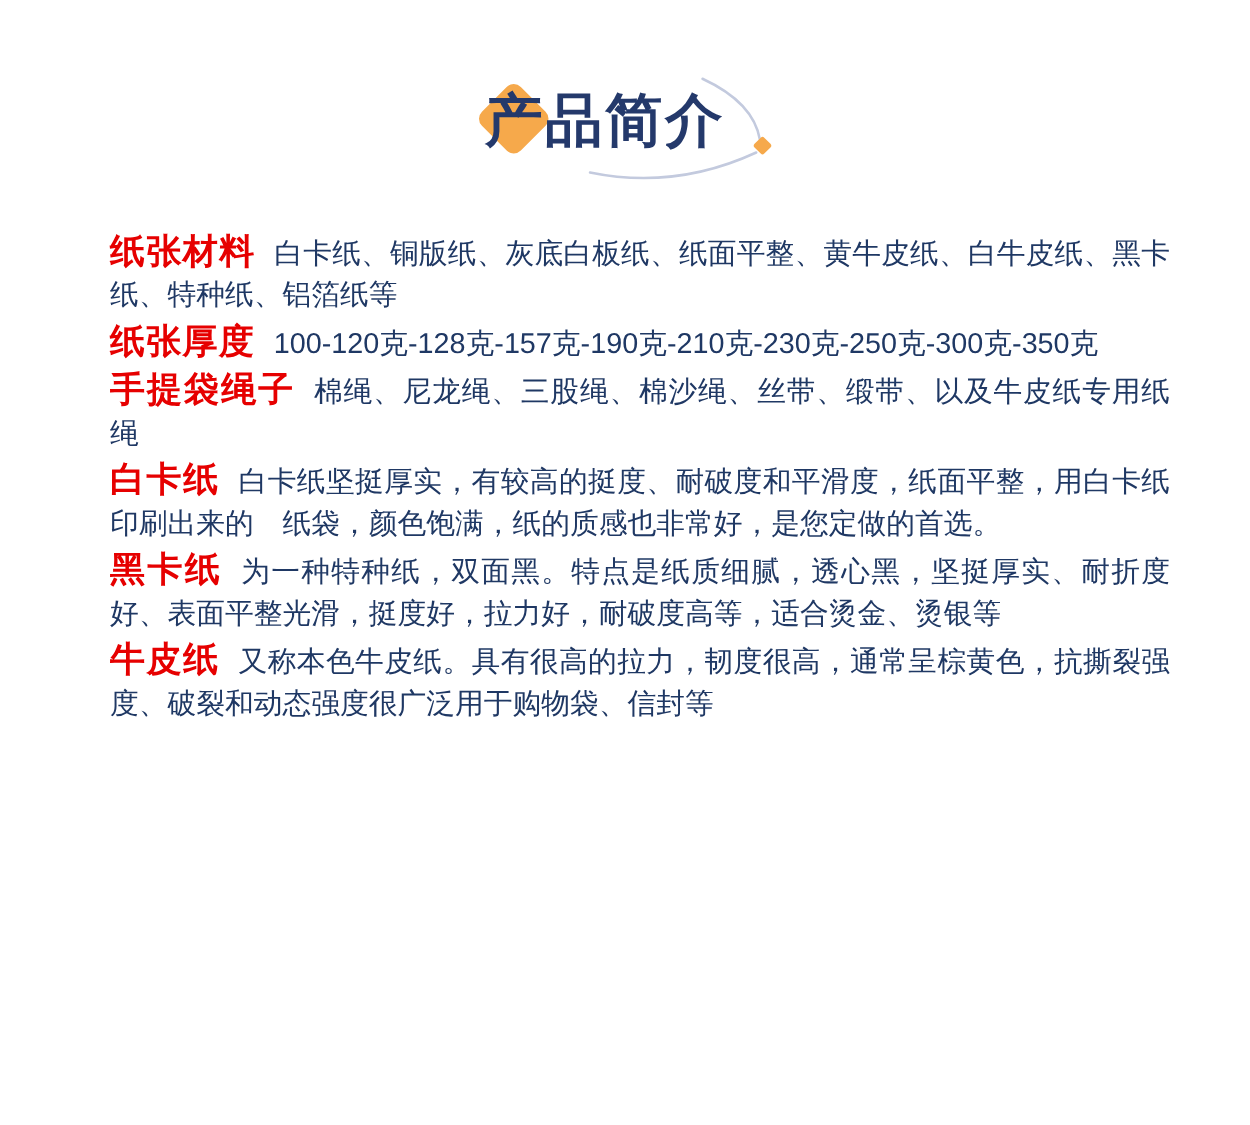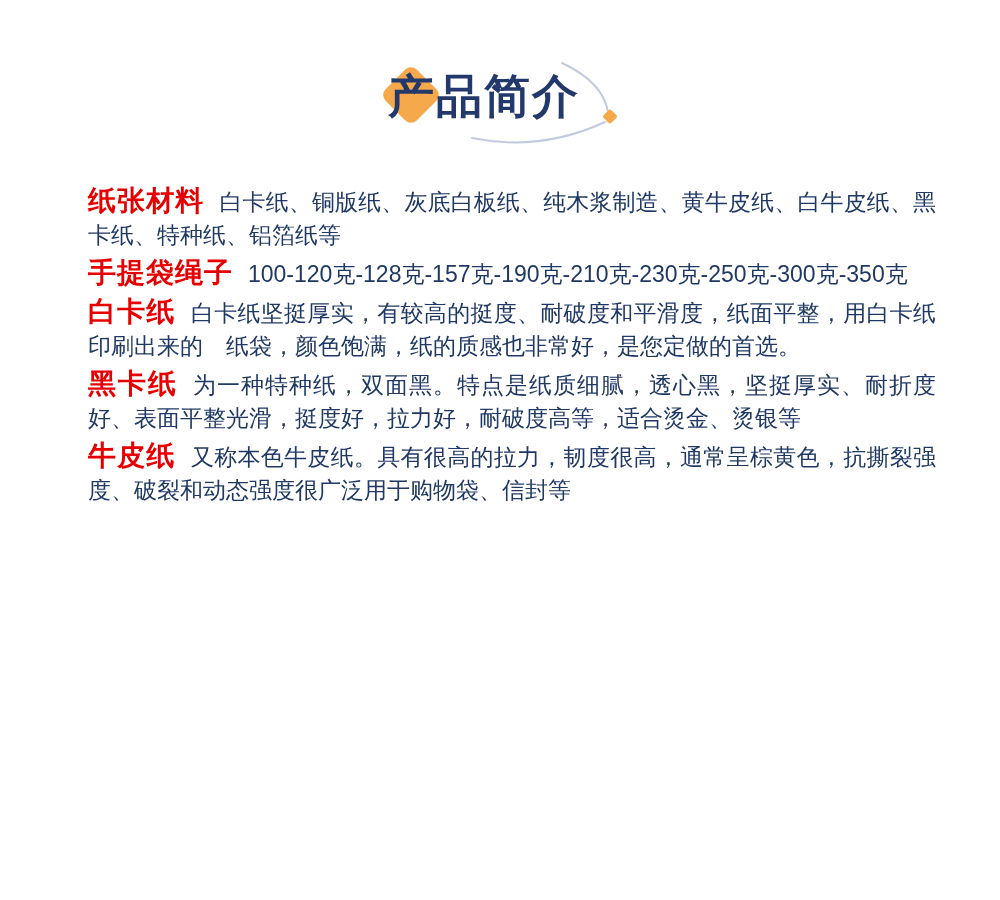--- a/index.html
+++ b/index.html
@@ -83,20 +83,21 @@
     <svg class="swoosh" width="180" height="105" viewBox="0 0 180 105">
       <path d="M 107 13 Q 148 32 153 62" fill="none" stroke="#c3cade" stroke-width="2" stroke-linecap="round"></path>
       <path d="M 150 72 Q 85 102 17 88" fill="none" stroke="#c3cade" stroke-width="2" stroke-linecap="round"></path>
       <rect x="149.5" y="61" width="11" height="11" rx="2" transform="rotate(45 155 66.5)" fill="#f6a94b"></rect>
     </svg>
     <div class="big-diamond"></div>
     <div class="title-text">产品简介</div>
   </div>
 
   <div class="content">
-    <p class="section"><span class="label">纸张材料</span><span>白卡纸、铜版纸、灰底白板纸、纯木浆制造、黄牛皮纸、白牛皮纸、黑卡纸、特种纸、铝箔纸等</span></p>
-    <p class="section"><span class="label">手提袋绳子</span><span>100-120克-128克-157克-190克-210克-230克-250克-300克-350克</span></p>
+    <p class="section"><span class="label">纸张材料</span><span>白卡纸、铜版纸、灰底白板纸、纸面平整、黄牛皮纸、白牛皮纸、黑卡纸、特种纸、铝箔纸等</span></p>
+    <p class="section"><span class="label">纸张厚度</span><span>100-120克-128克-157克-190克-210克-230克-250克-300克-350克</span></p>
+    <p class="section"><span class="label">手提袋绳子</span><span>棉绳、尼龙绳、三股绳、棉沙绳、丝带、缎带、以及牛皮纸专用纸绳</span></p>
     <p class="section"><span class="label">白卡纸</span><span>白卡纸坚挺厚实，有较高的挺度、耐破度和平滑度，纸面平整，用白卡纸印刷出来的　纸袋，颜色饱满，纸的质感也非常好，是您定做的首选。</span></p>
     <p class="section"><span class="label">黑卡纸</span><span>为一种特种纸，双面黑。特点是纸质细腻，透心黑，坚挺厚实、耐折度好、表面平整光滑，挺度好，拉力好，耐破度高等，适合烫金、烫银等</span></p>
     <p class="section"><span class="label">牛皮纸</span><span>又称本色牛皮纸。具有很高的拉力，韧度很高，通常呈棕黄色，抗撕裂强度、破裂和动态强度很广泛用于购物袋、信封等</span></p>
   </div>
 
 </div>
 
 </body></html>

